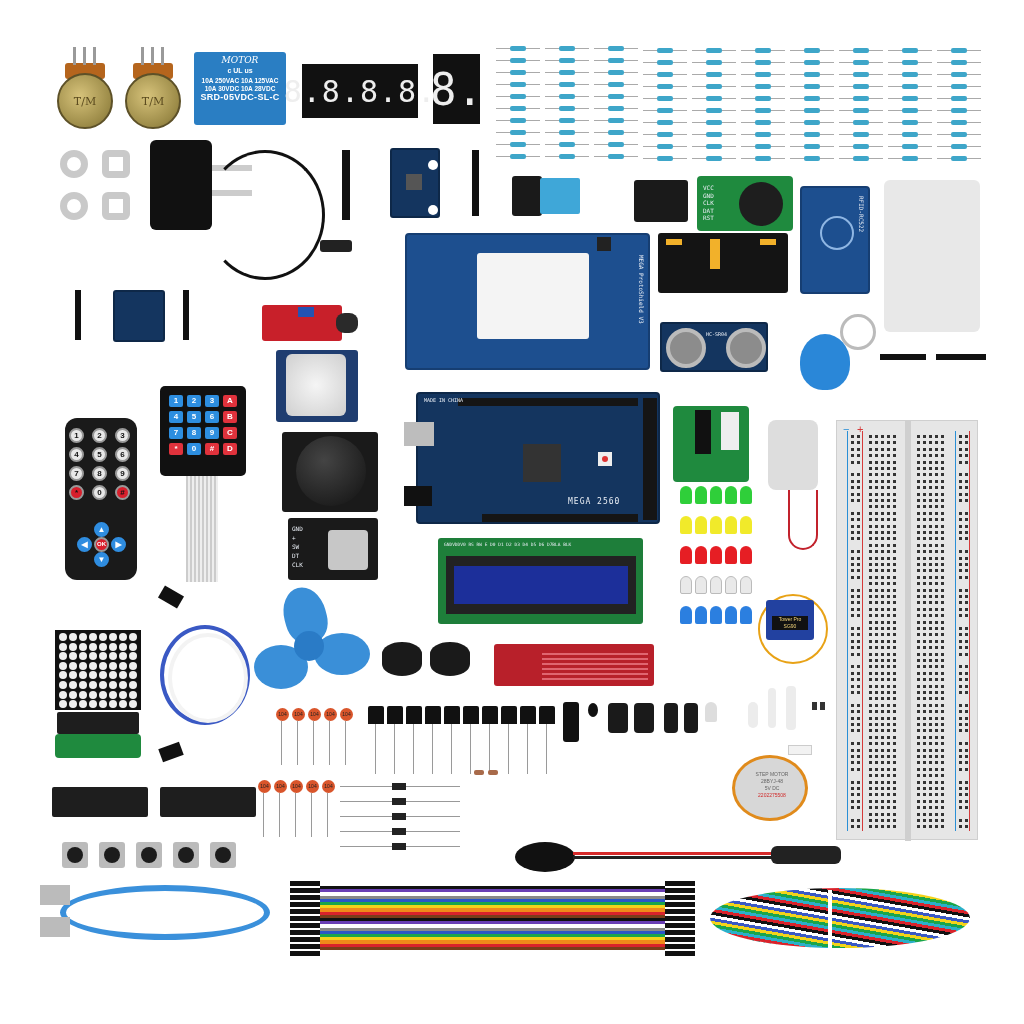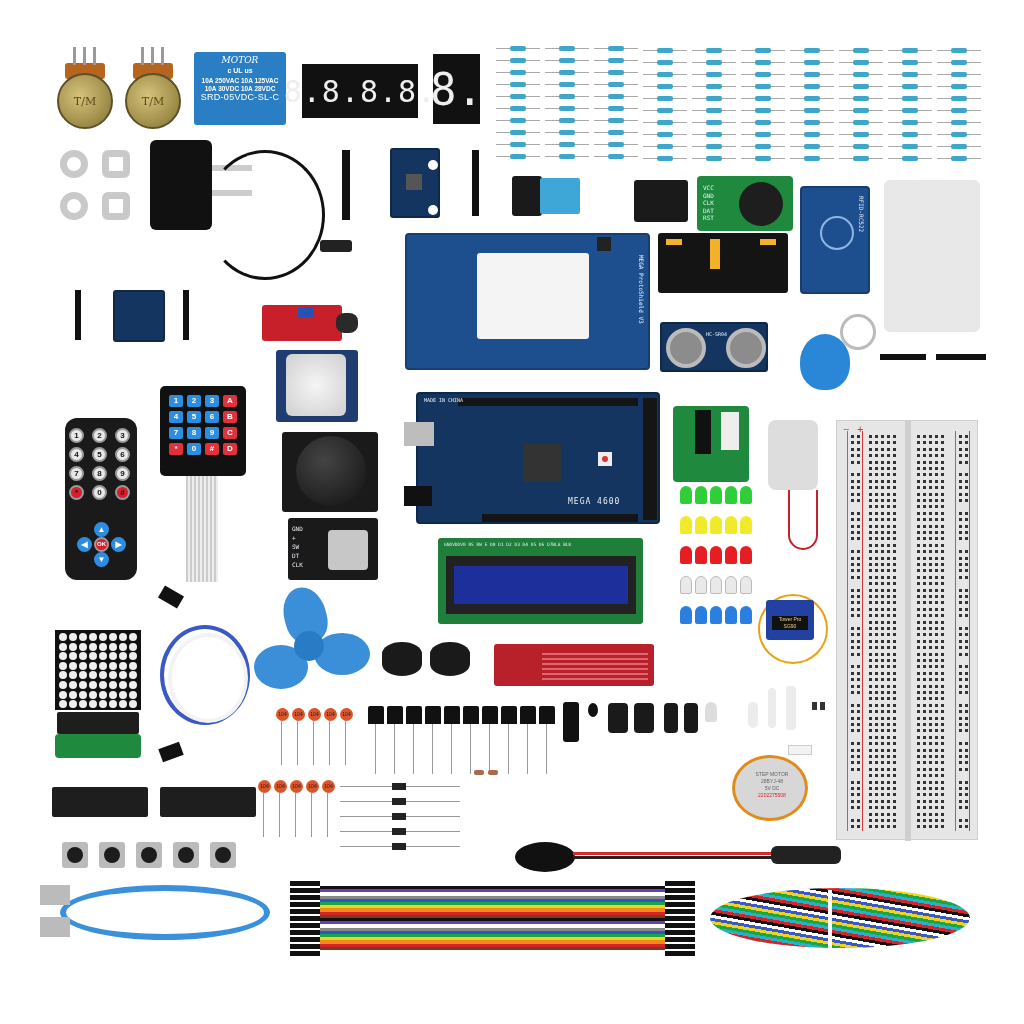--- a/index.html
+++ b/index.html
@@ -17,21 +17,21 @@
 
   
   .pot { width: 56px; height: 56px; border-radius: 50%; background: radial-gradient(circle at 40% 40%, #d6c27a, #9b8a47 70%, #6e6030); border: 2px solid #5d5128; }
   .pot-base { width: 40px; height: 16px; background: #b5651d; border-radius: 3px; }
   .pot-label { position: absolute; top: 20px; left: 0; width: 100%; text-align: center; font-size: 11px; color: #5a4a1e; font-family: "DejaVu Serif", serif; }
 
   
   .relay { background: #2a7ec3; border-radius: 3px; color: #fff; text-align: center; }
   .relay .brand { font-size: 9px; font-style: italic; font-family: "DejaVu Serif", serif; padding-top: 3px; }
   .relay .spec { font-size: 6.5px; line-height: 1.15; font-weight: bold; }
-  .relay .model { font-size: 9px; font-weight: normal; letter-spacing: 0.3px; }
+  .relay .model { font-size: 9px; font-weight: bold; letter-spacing: 0.3px; }
 
   
   .seg { background: #111; color: #eee; font-family: "DejaVu Sans Mono", monospace; display: flex; align-items: center; justify-content: center; }
 
   
   .res { position: absolute; height: 1px; background: #aaa; width: 44px; }
   .res::after { content: ""; position: absolute; left: 14px; top: -2px; width: 16px; height: 5px; border-radius: 2px; background: #3ea6c9; }
 
   
   .key { width: 14px; height: 12px; border-radius: 2px; color: #fff; font-size: 8px; text-align: center; line-height: 12px; font-weight: bold; }
@@ -365,21 +365,21 @@
   <div class="abs" style="left:-14px;top:92px;width:28px;height:20px;background:#111;"></div>
   <div class="abs" style="left:105px;top:50px;width:38px;height:38px;background:#333;"></div>
   <div class="abs" style="left:180px;top:58px;width:14px;height:14px;background:#eee;"></div>
   <div class="abs" style="left:180px;top:58px;width:14px;height:14px;">
       <div style="margin:4px;width:6px;height:6px;border-radius:50%;background:#d33;"></div>
     </div>
   <div class="abs" style="left:225px;top:4px;width:14px;height:122px;background:#151515;"></div>
   <div class="abs" style="left:40px;top:4px;width:180px;height:8px;background:#151515;"></div>
   <div class="abs" style="left:64px;top:120px;width:156px;height:8px;background:#151515;"></div>
   <div class="silk abs" style="left:6px;top:4px;font-size:5px;">MADE IN CHINA</div>
-  <div class="silk abs" style="left:150px;top:104px;font-size:8px;letter-spacing:1px;">MEGA 4600</div>
+  <div class="silk abs" style="left:150px;top:104px;font-size:8px;letter-spacing:1px;">MEGA 2560</div>
 </div>
 
 <div class="abs pcb-green" style="left:673px;top:406px;width:76px;height:76px;">
   <div class="abs" style="left:22px;top:4px;width:16px;height:44px;background:#111;"></div>
   <div class="abs" style="left:48px;top:6px;width:18px;height:38px;background:#eee;"></div>
 </div>
 
 <div class="abs" style="left:768px;top:420px;width:60px;height:130px;">
   <div class="abs" style="left:0;top:0;width:50px;height:70px;background:#ddd;border-radius:8px;"></div>
   <div class="abs" style="left:20px;top:70px;width:30px;height:60px;border:2px solid #c2222c;border-top:none;border-radius:0 0 20px 20px;"></div>

